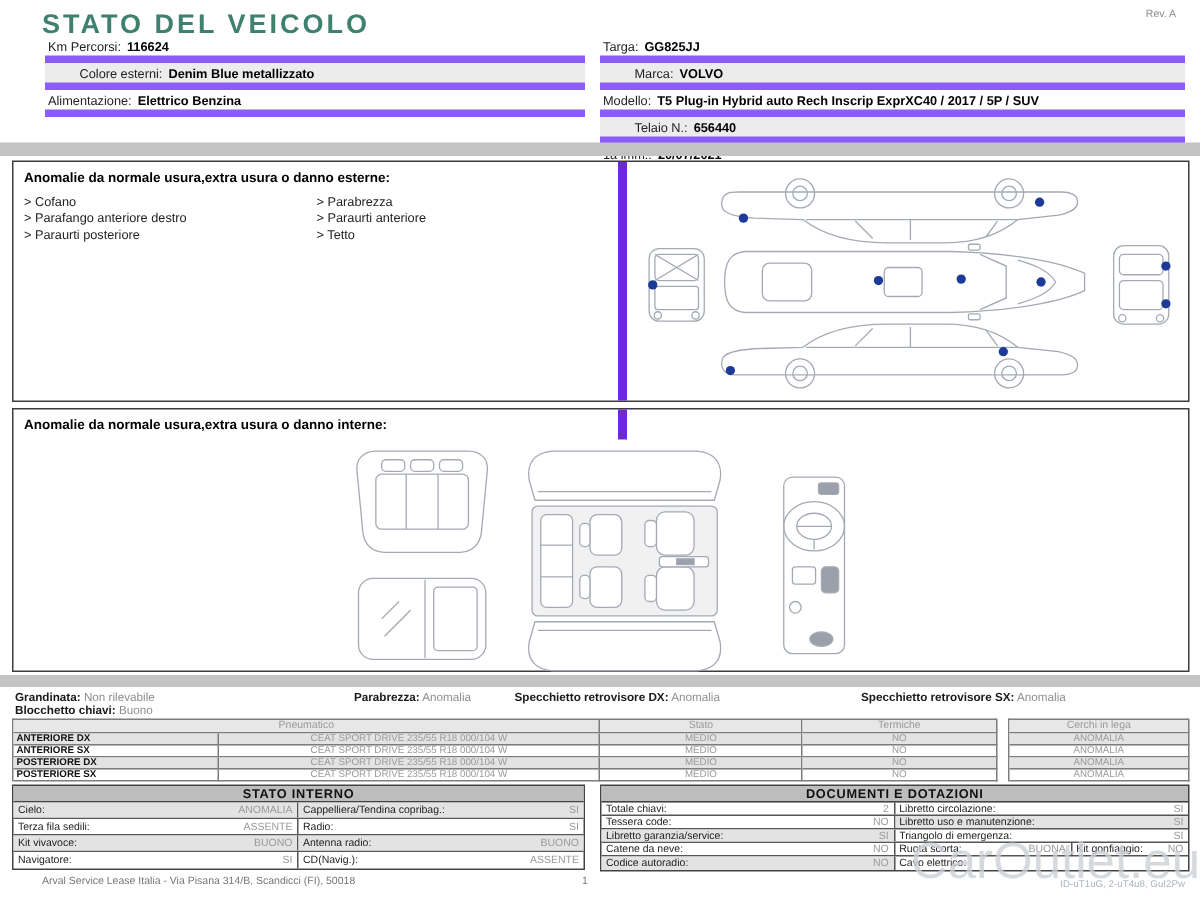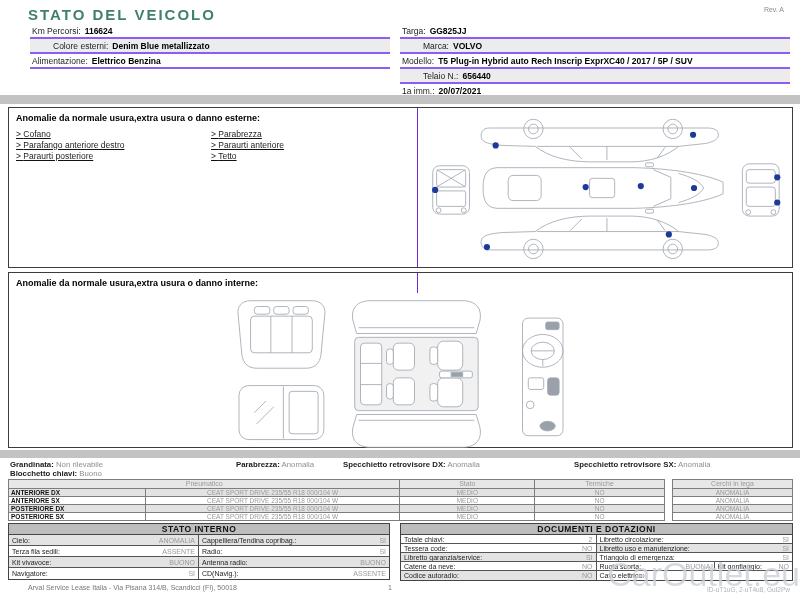--- a/index.html
+++ b/index.html
@@ -4,46 +4,46 @@
 <style>
   * { box-sizing: border-box; margin: 0; padding: 0; }
   html,body { width:800px; height:600px; }
   body {
     font-family: "Liberation Sans", sans-serif;
     background:#fff; color:#111; position:relative; overflow:hidden;
   }
   .abs { position:absolute; }
 
   
-  .page-title { left:28px; top:6px; font-size:15px; font-weight:bold;
+  .page-title { left:28px; top:6px; font-size:18px; font-weight:bold;
     letter-spacing:2px; color:#40806E; }
   .rev { right:16px; top:6px; font-size:7px; color:#8a8a8a; }
 
   .info-col { font-size:8.5px; }
-  .info-col .kv { display:flex; align-items:baseline; border-bottom:2px solid #8b5cf6;
+  .info-col .kv { display:flex; align-items:baseline; border-bottom:5px solid #8b5cf6;
     padding:1.5px 2px; min-height:13px; }
   .info-col .kv.alt { background:#ececec;padding-left:23px; }
   .kv .lbl { color:#222; margin-right:4px; white-space:nowrap; }
   .kv .val { font-weight:bold; color:#000; }
   #info-left { left:30px; top:24px; width:360px; }
   #info-right { left:400px; top:24px; width:390px; }
 
   .band { left:0; width:800px; height:9px; background:#c3c3c3; }
   #band1 { top:95px; }
   #band2 { top:450px; height:8px; }
 
   
   .section-box { left:8px; width:785px; border:1px solid #3c3c3c; display:flex; background:#fff; }
   #section-exterior { top:107px; height:161px; }
   #section-interior { top:272px; height:176px;flex-direction:column; }
-  .sec-left { width:409px; border-right:1px solid #6d28d9; padding:5px 7px; }
+  .sec-left { width:409px; border-right:6px solid #6d28d9; padding:5px 7px; }
   .sec-right { flex:1; display:flex; align-items:center; justify-content:center; }
   .sec-title { font-size:9px; font-weight:bold; color:#000; }
   .anomaly-cols { display:flex; margin-top:6px; }
-  .anomaly-cols ul { list-style:none;text-decoration:underline; }
+  .anomaly-cols ul { list-style:none; }
   .anomaly-cols ul:first-child { width:195px; }
   .anomaly-cols li { font-size:8.5px; color:#222; line-height:11px; white-space:nowrap; }
   .anomaly-cols li::before { content:"> "; }
 
   svg { display:block; }
   .sketch { stroke:#a4aab3; stroke-width:0.9; fill:none; }
   .sketch-fill { stroke:#a4aab3; stroke-width:0.9; fill:#f1f1f1; }
   .sketch-dark { stroke:#a4aab3; stroke-width:0.8; fill:#9aa1ab; }
   .dot { fill:#1E3A99; stroke:none; }
 

